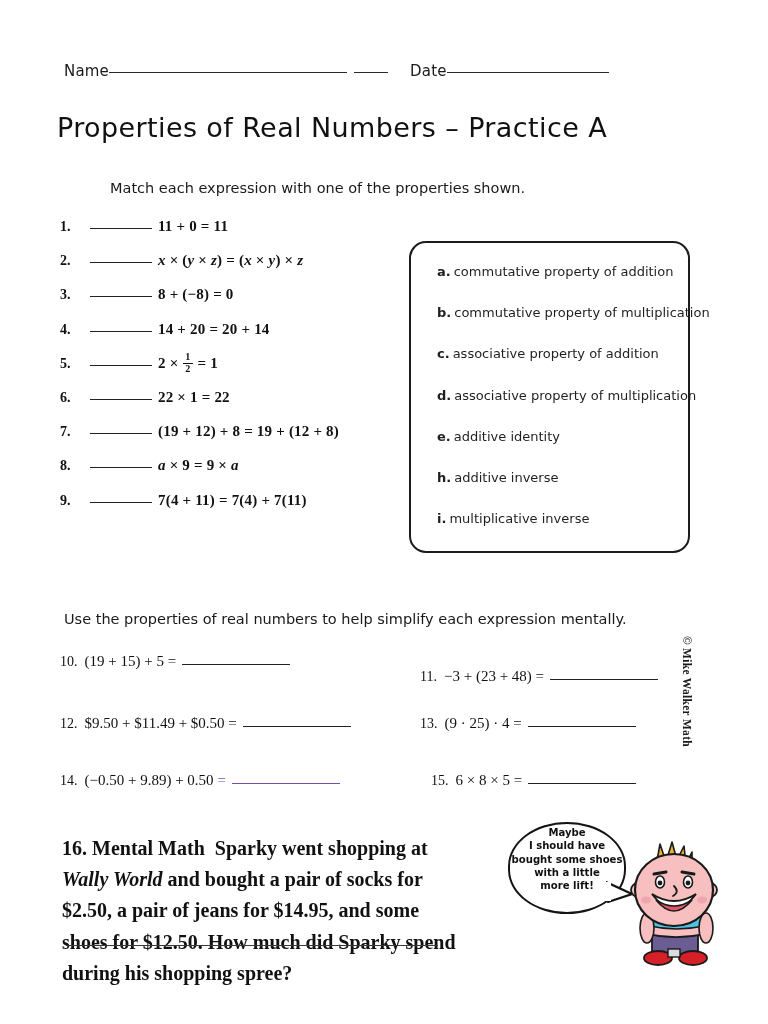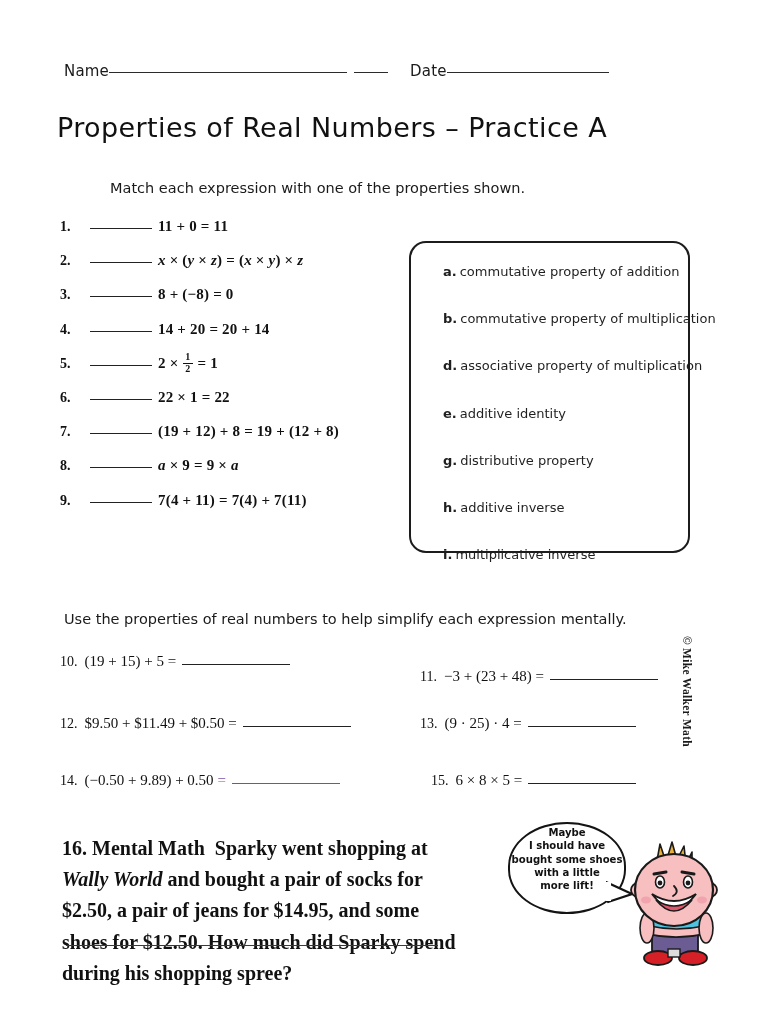--- a/index.html
+++ b/index.html
@@ -123,21 +123,21 @@
     top: 241px;
     width: 281px;
     height: 312px;
     border: 2px solid #1c1c1c;
     border-radius: 17px;
     background: #ffffff;
     box-sizing: border-box;
   }
   .choice {
     position: relative;
-    margin: 14px;
+    margin: 8px;
     padding: 0 10px 0 18px;
     height: 33.2px;
     line-height: 33.2px;
     font-family: "DejaVu Sans", sans-serif;
     font-size: 13px;
     color: #1f1f1f;
     white-space: nowrap;
   }
   .choicebox .choice:first-child { margin-top: 12px; }
   .choice .ltr {
@@ -304,23 +304,23 @@
 
     <div class="match-row">
       <span class="num">9.</span><span class="blank"></span><span class="expr">7(4 + 11) = 7(4) + 7(11)</span>
     </div>
 
   </div>
 
   <div class="choicebox">
     <div class="choice"><span class="ltr">a.</span><span>commutative property of addition</span></div>
     <div class="choice"><span class="ltr">b.</span><span>commutative property of multiplication</span></div>
+    <div class="choice"><span class="ltr">c.</span><span>associative property of addition</span></div>
     <div class="choice"><span class="ltr">d.</span><span>associative property of multiplication</span></div>
     <div class="choice"><span class="ltr">e.</span><span>additive identity</span></div>
-    <div class="choice"><span class="ltr">g.</span><span>distributive property</span></div>
     <div class="choice"><span class="ltr">h.</span><span>additive inverse</span></div>
     <div class="choice"><span class="ltr">i.</span><span>multiplicative inverse</span></div>
   </div>
 
   <div class="instruct instruct-2">Use the properties of real numbers to help simplify each expression mentally.</div>
 
   <div class="simp simp-10">
     <span class="num">10.</span><span>(19 + 15) + 5 =</span><span class="ansblank"></span>
   </div>
 

